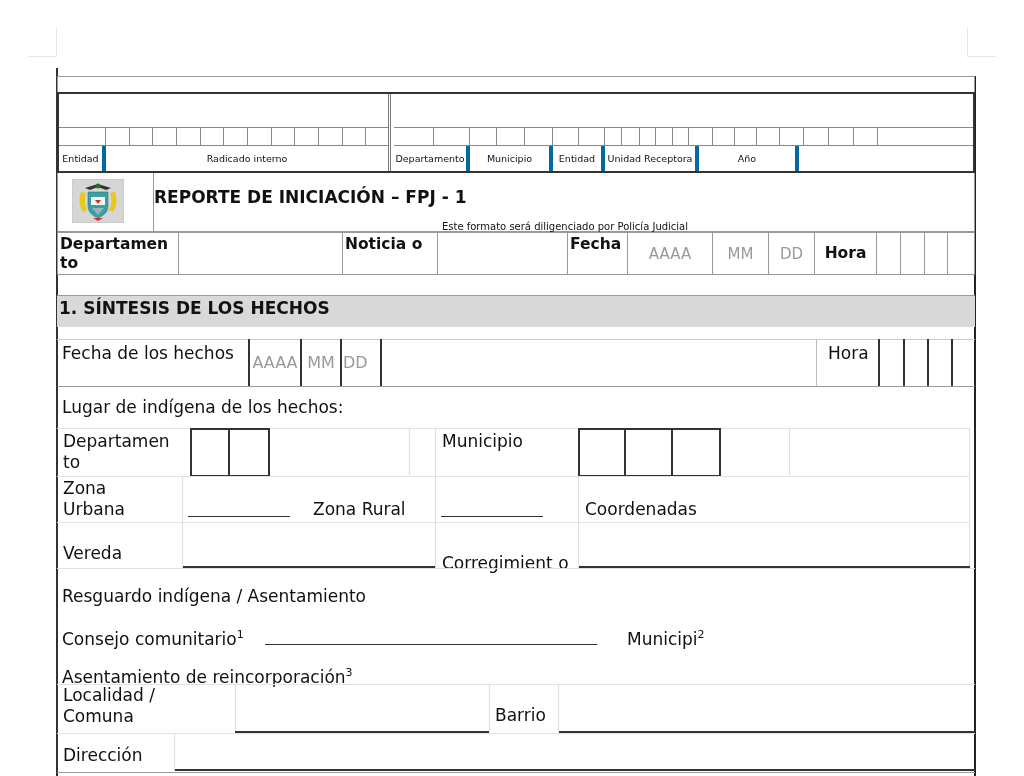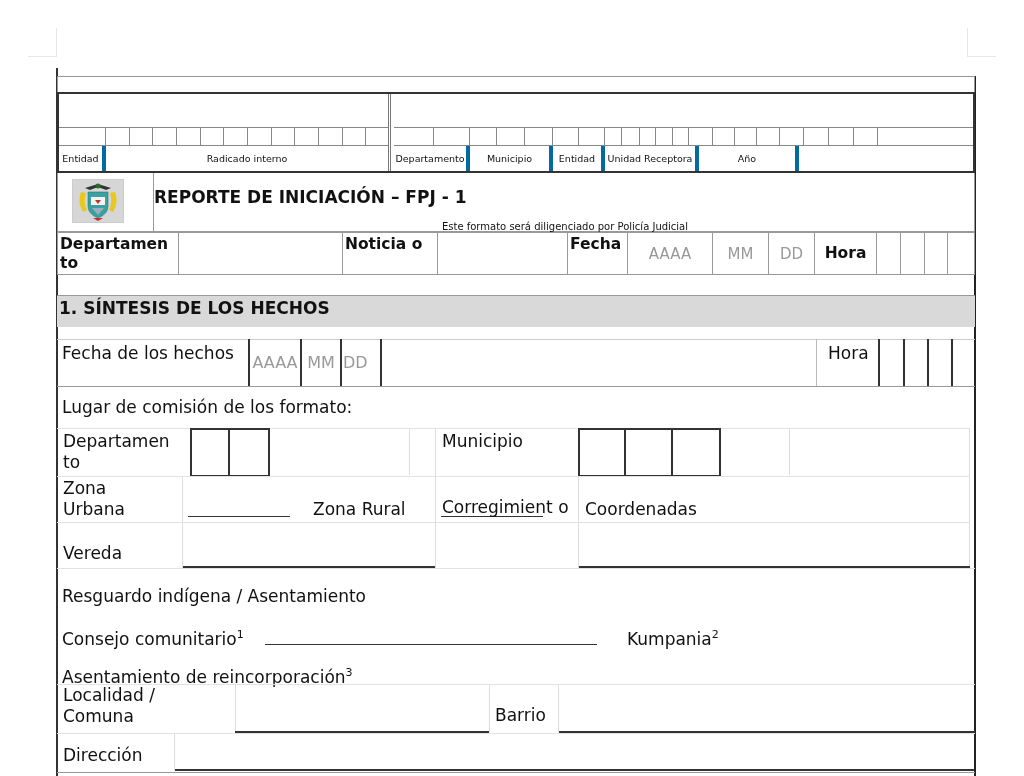--- a/index.html
+++ b/index.html
@@ -160,21 +160,21 @@
 <div class="abs" style="left:878px;top:339px;width:2px;height:47px;background:#333"></div>
 <div class="abs" style="left:880px;top:339px;width:23px;height:47px;"></div>
 <div class="abs" style="left:903px;top:339px;width:2px;height:47px;background:#333"></div>
 <div class="abs" style="left:905px;top:339px;width:22px;height:47px;"></div>
 <div class="abs" style="left:927px;top:339px;width:2px;height:47px;background:#333"></div>
 <div class="abs" style="left:929px;top:339px;width:22px;height:47px;"></div>
 <div class="abs" style="left:951px;top:339px;width:2px;height:47px;background:#333"></div>
 <div class="abs" style="left:953px;top:339px;width:21px;height:47px;"></div>
 <div class="abs hline" style="left:57px;top:386px;width:918px;background:#999"></div>
 
-<div class="abs lbl" style="left:62px;top:397px;">Lugar de comisión de los formato:</div>
+<div class="abs lbl" style="left:62px;top:397px;">Lugar de indígena de los hechos:</div>
 <div class="abs hline" style="left:57px;top:428px;width:913px;background:#e2e2e2"></div>
 
 <div class="abs lbl" style="left:63px;top:431px;width:120px;">Departamen to</div>
 <div class="abs box" style="left:190px;top:428px;width:40px;height:49px;"></div>
 <div class="abs box" style="left:228px;top:428px;width:42px;height:49px;"></div>
 <div class="abs" style="left:270px;top:428px;width:140px;height:47px;"></div>
 <div class="abs gv" style="left:409px;top:428px;height:47px;"></div>
 <div class="abs gv" style="left:435px;top:428px;height:140px;"></div>
 <div class="abs lbl" style="left:442px;top:431px;">Municipio</div>
 <div class="abs box" style="left:578px;top:428px;width:48px;height:49px;"></div>
@@ -189,28 +189,28 @@
 <div class="abs gv" style="left:182px;top:476px;height:92px;"></div>
 <div class="abs uline" style="left:188px;top:516px;width:102px;height:1px;background:#333"></div>
 <div class="abs lbl" style="left:313px;top:499px;">Zona Rural</div>
 <div class="abs uline" style="left:441px;top:516px;width:102px;height:1px;background:#333"></div>
 <div class="abs gv" style="left:578px;top:476px;height:92px;"></div>
 <div class="abs lbl" style="left:585px;top:499px;">Coordenadas</div>
 <div class="abs hline" style="left:57px;top:522px;width:913px;background:#e2e2e2"></div>
 
 <div class="abs lbl" style="left:63px;top:543px;">Vereda</div>
 <div class="abs uline" style="left:183px;top:566px;width:252px;"></div>
-<div class="abs lbl" style="left:442px;top:497px;width:130px;">Corregimient o</div>
+<div class="abs lbl" style="left:442px;top:553px;width:130px;">Corregimient o</div>
 <div class="abs uline" style="left:579px;top:566px;width:391px;"></div>
 <div class="abs hline" style="left:57px;top:568px;width:918px;background:#e2e2e2"></div>
 
 <div class="abs lbl" style="left:62px;top:586px;">Resguardo indígena / Asentamiento</div>
 <div class="abs lbl" style="left:62px;top:624px;"><span>Consejo comunitario</span><sup style="font-size:11px">1</sup></div>
 <div class="abs" style="left:265px;top:644px;width:332px;height:1px;background:#333"></div>
-<div class="abs lbl" style="left:627px;top:624px;"><span>Kumpania</span><sup style="font-size:11px">2</sup></div>
+<div class="abs lbl" style="left:627px;top:624px;"><span>Municipi</span><sup style="font-size:11px">2</sup></div>
 <div class="abs lbl" style="left:62px;top:662px;"><span>Asentamiento de reincorporación</span><sup style="font-size:11px">3</sup></div>
 <div class="abs hline" style="left:57px;top:684px;width:918px;background:#e2e2e2"></div>
 
 <div class="abs lbl" style="left:63px;top:685px;width:160px;">Localidad / Comuna</div>
 <div class="abs gv" style="left:235px;top:684px;height:48px;"></div>
 <div class="abs uline" style="left:235px;top:731px;width:254px;"></div>
 <div class="abs gv" style="left:489px;top:684px;height:48px;"></div>
 <div class="abs lbl" style="left:495px;top:705px;">Barrio</div>
 <div class="abs gv" style="left:558px;top:684px;height:48px;"></div>
 <div class="abs uline" style="left:559px;top:731px;width:416px;"></div>

